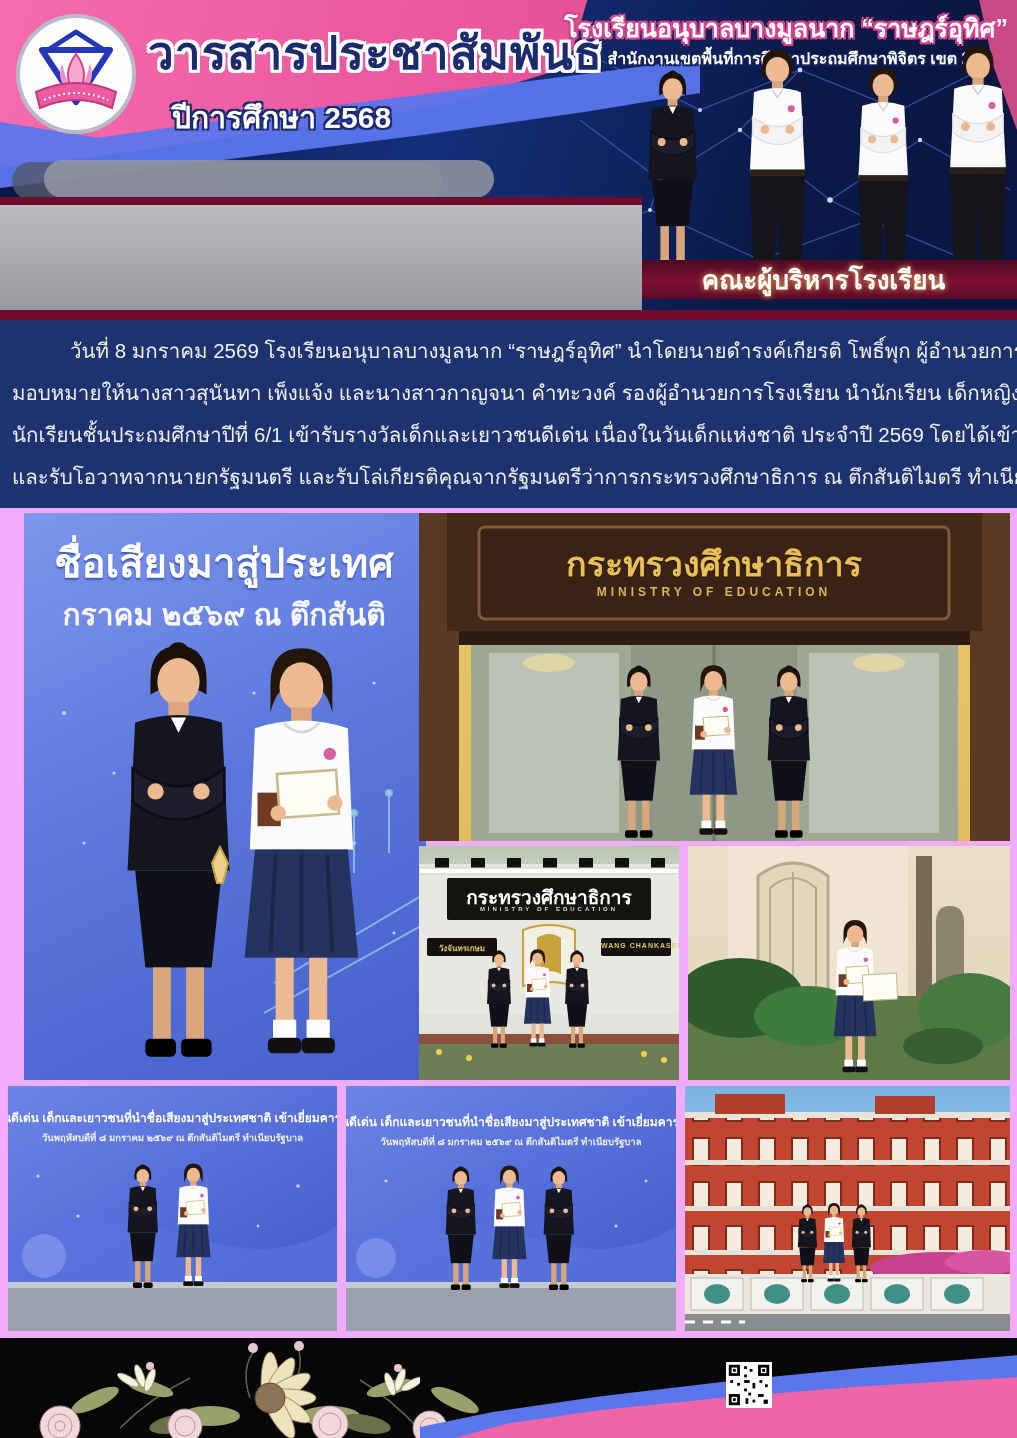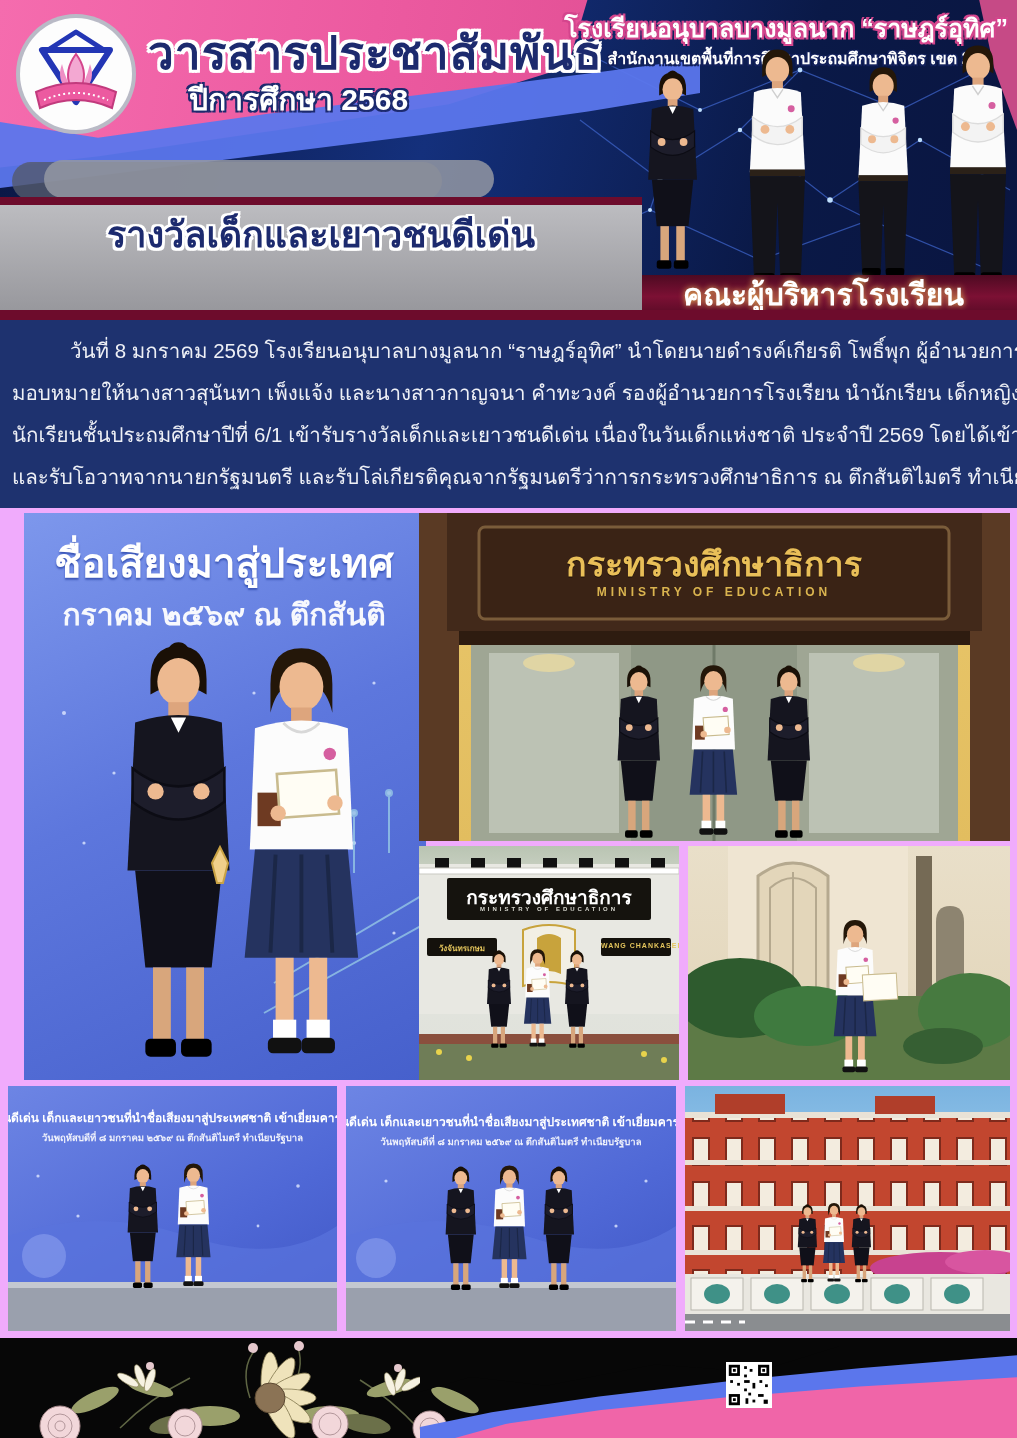--- a/index.html
+++ b/index.html
@@ -12,38 +12,38 @@
   .pinkband{left:0;top:0;width:660px;height:186px;
        background:linear-gradient(100deg,#f56cae 0%,#ec5aa0 55%,#e04e93 100%);
        clip-path:polygon(0 0,89% 0,86% 36%,68% 56%,42% 70%,15% 84%,0 90%);}
   .bluewave{left:0;top:56px;width:700px;height:132px;background:#5b76ec;opacity:.95;
        clip-path:polygon(0 50%,14% 62%,38% 44%,62% 28%,86% 12%,100% 2%,100% 28%,84% 42%,60% 60%,36% 76%,12% 92%,0 100%);}
   .cornerwedge{right:0;top:0;width:42px;height:130px;background:#c64a86;
        clip-path:polygon(100% 0,100% 100%,45% 52%,10% 0);}
   .jtitle{left:148px;top:16px;width:478px;height:72px;font-size:46px;font-weight:800;color:#1c2a6e;
        text-shadow:-3px -3px 0 #fff,3px -3px 0 #fff,-3px 3px 0 #fff,3px 3px 0 #fff,0 -3px 0 #fff,0 3px 0 #fff,-3px 0 0 #fff,3px 0 0 #fff;
        letter-spacing:1px;white-space:nowrap;}
-  .jyear{left:172px;top:76px;font-size:30px;font-weight:800;color:#fff;white-space:nowrap;
-       text-shadow:-2px -2px 0 #1c2a6e,2px -2px 0 #1c2a6e,-2px 2px 0 #1c2a6e,2px 2px 0 #1c2a6e;margin-left:17px;}
+  .jyear{left:172px;top:94px;font-size:30px;font-weight:800;color:#fff;white-space:nowrap;
+       text-shadow:-2px -2px 0 #1c2a6e,2px -2px 0 #1c2a6e,-2px 2px 0 #1c2a6e,2px 2px 0 #1c2a6e;}
   .sname{left:560px;top:8px;width:452px;text-align:center;font-size:25px;font-weight:800;color:#fff;white-space:nowrap;
        text-shadow:-2px -2px 0 #d4458d,2px -2px 0 #d4458d,-2px 2px 0 #d4458d,2px 2px 0 #d4458d;}
   .sdist{left:566px;top:46px;width:446px;text-align:center;font-size:16px;font-weight:700;color:#fff;white-space:nowrap;
        text-shadow:-1.5px -1.5px 0 #13215c,1.5px -1.5px 0 #13215c,-1.5px 1.5px 0 #13215c,1.5px 1.5px 0 #13215c;}
   .pill{border-radius:19px;height:38px;}
   .pill1{left:12px;top:162px;width:430px;background:rgba(84,90,108,.8);}
   .pill2{left:44px;top:160px;width:450px;background:rgba(148,152,162,.85);}
   .pill3{left:78px;top:158px;width:432px;background:#d4d5d9;display:flex;align-items:center;justify-content:center;
          font-size:23px;font-weight:800;color:#1c2a6e;}
   .maroon1{left:0;top:197px;width:642px;height:8px;background:#6d0c2c;}
   .graybox{left:0;top:205px;width:642px;height:105px;background:linear-gradient(#bcbcc0,#98989d);}
   .hline{position:absolute;left:0;width:642px;text-align:center;font-size:36px;font-weight:800;color:#1c2a6e;white-space:nowrap;
        text-shadow:-2.5px -2.5px 0 #fff,2.5px -2.5px 0 #fff,-2.5px 2.5px 0 #fff,2.5px 2.5px 0 #fff,0 -2.5px 0 #fff,0 2.5px 0 #fff,-2.5px 0 0 #fff,2.5px 0 0 #fff;}
-  .staffcap{left:630px;top:275px;width:387px;height:39px;
+  .staffcap{left:630px;top:260px;width:387px;height:39px;
        background:linear-gradient(#4e0a22 0%,#7c1034 55%,#5c0b27 100%);
-       display:flex;align-items:center;justify-content:center;font-size:30px;font-weight:800;color:#fff;white-space:nowrap;
+       display:flex;align-items:center;justify-content:center;font-size:26px;font-weight:800;color:#fff;white-space:nowrap;
        text-shadow:0 0 6px #f3c05a;}
   .maroon2{left:0;top:310px;width:1017px;height:10px;background:#6d0c2c;}
   
   .bodyblk{left:0;top:320px;width:1017px;height:188px;background:#1e326f;color:#eef0f6;
        font-size:20.5px;font-weight:500;}
   .bline{position:absolute;left:12px;width:995px;height:46px;line-height:46px;white-space:nowrap;}
   
   .photo{position:absolute;overflow:hidden;background:#123;}
   .ptxt{position:absolute;color:#fff;font-weight:800;white-space:nowrap;text-align:center;}
   
@@ -179,21 +179,20 @@
           <use href="#g-staff"></use>
         </g>
     </svg>
     <div class="abs staffcap">คณะผู้บริหารโรงเรียน</div>
 
     <div class="abs pill pill1"></div>
     <div class="abs pill pill2"></div>
 
     <div class="abs maroon1"></div>
     <div class="abs graybox"></div>
-    <div class="hline" style="top:206px;">รางวัลเด็กและเยาวชนดีเด่น</div>
   </div>
 
   <div class="abs maroon2"></div>
 
   <div class="abs bodyblk">
     <div class="bline" style="top:8px;text-indent:58px;">วันที่ 8 มกราคม 2569 โรงเรียนอนุบาลบางมูลนาก “ราษฎร์อุทิศ” นำโดยนายดำรงค์เกียรติ โพธิ์พุก ผู้อำนวยการโรงเรียน</div>
     <div class="bline" style="top:50px;">มอบหมายให้นางสาวสุนันทา เพ็งแจ้ง และนางสาวกาญจนา คำทะวงค์ รองผู้อำนวยการโรงเรียน  นำนักเรียน เด็กหญิงจิดาภา จันทร์หอม</div>
     <div class="bline" style="top:92px;">นักเรียนชั้นประถมศึกษาปีที่ 6/1 เข้ารับรางวัลเด็กและเยาวชนดีเด่น เนื่องในวันเด็กแห่งชาติ ประจำปี 2569  โดยได้เข้าเยี่ยมคารวะ</div>
     <div class="bline" style="top:134px;">และรับโอวาทจากนายกรัฐมนตรี และรับโล่เกียรติคุณจากรัฐมนตรีว่าการกระทรวงศึกษาธิการ ณ ตึกสันติไมตรี ทำเนียบรัฐบาล</div>
   </div>

